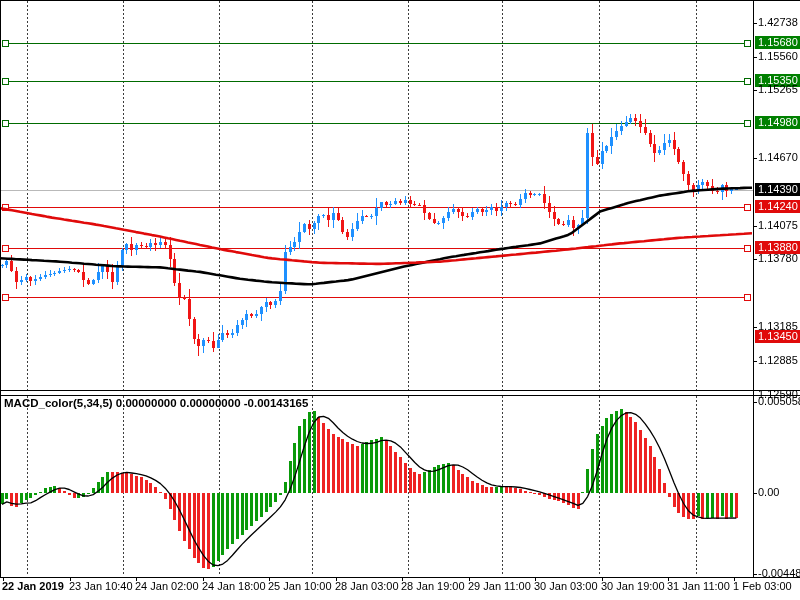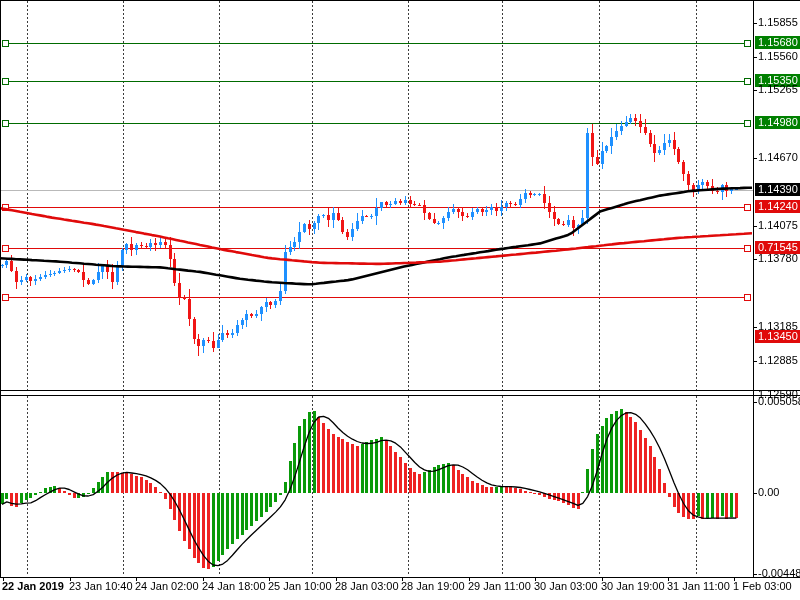--- a/index.html
+++ b/index.html
@@ -568,31 +568,31 @@
         <line x1="753" y1="259.5" x2="757" y2="259.5" stroke="#000000" stroke-width="1" shape-rendering="crispEdges"></line>
         <line x1="753" y1="327.5" x2="757" y2="327.5" stroke="#000000" stroke-width="1" shape-rendering="crispEdges"></line>
         <line x1="753" y1="361.5" x2="757" y2="361.5" stroke="#000000" stroke-width="1" shape-rendering="crispEdges"></line>
         <line x1="753" y1="395.5" x2="757" y2="395.5" stroke="#000000" stroke-width="1" shape-rendering="crispEdges"></line>
         <line x1="753" y1="402.5" x2="757" y2="402.5" stroke="#000000" stroke-width="1" shape-rendering="crispEdges"></line>
         <line x1="753" y1="493.5" x2="757" y2="493.5" stroke="#000000" stroke-width="1" shape-rendering="crispEdges"></line>
         <line x1="753" y1="574.5" x2="757" y2="574.5" stroke="#000000" stroke-width="1" shape-rendering="crispEdges"></line>
       </g>
     </svg>
   <div id="labels">
-      <span class="lbl" style="left: 758px; top: 16px;">1.15855</span>
+      <span class="lbl" style="left: 758px; top: 16px;">1.42738</span>
       <span class="lbl badge green" style="left: 755px; top: 36px;">1.15680</span>
       <span class="lbl" style="left: 758px; top: 50px;">1.15560</span>
       <span class="lbl badge green" style="left: 755px; top: 74px;">1.15350</span>
       <span class="lbl" style="left: 758px; top: 83px;">1.15265</span>
       <span class="lbl badge green" style="left: 755px; top: 116px;">1.14980</span>
       <span class="lbl" style="left: 758px; top: 151px;">1.14670</span>
       <span class="lbl badge black" style="left: 755px; top: 183px;">1.14390</span>
       <span class="lbl badge red" style="left: 755px; top: 200px;">1.14240</span>
       <span class="lbl" style="left: 758px; top: 219px;">1.14075</span>
-      <span class="lbl badge red" style="left: 755px; top: 241px;">0.71545</span>
+      <span class="lbl badge red" style="left: 755px; top: 241px;">1.13880</span>
       <span class="lbl" style="left: 758px; top: 252px;">1.13780</span>
       <span class="lbl badge red" style="left: 755px; top: 290px; margin-top: 40px;">1.13450</span>
       <span class="lbl" style="left: 758px; top: 320px;">1.13185</span>
       <span class="lbl" style="left: 758px; top: 354px;">1.12885</span>
       <span class="lbl" style="left: 758px; top: 388px;">1.12590</span>
       <span class="lbl" style="left: 758px; top: 395px;">0.0050587</span>
       <span class="lbl" style="left: 758px; top: 486px;">0.00</span>
       <span class="lbl" style="left: 758px; top: 567px;">-0.0044817</span>
       <span class="lbl" style="left: 2px; top: 580px; font-weight: bold;">22 Jan 2019</span>
       <span class="lbl" style="left: 69px; top: 580px;">23 Jan 10:40</span>
@@ -600,13 +600,14 @@
       <span class="lbl" style="left: 202px; top: 580px;">24 Jan 18:00</span>
       <span class="lbl" style="left: 268px; top: 580px;">25 Jan 10:00</span>
       <span class="lbl" style="left: 335px; top: 580px;">28 Jan 03:00</span>
       <span class="lbl" style="left: 401px; top: 580px;">28 Jan 19:00</span>
       <span class="lbl" style="left: 468px; top: 580px;">29 Jan 11:00</span>
       <span class="lbl" style="left: 534px; top: 580px;">30 Jan 03:00</span>
       <span class="lbl" style="left: 601px; top: 580px;">30 Jan 19:00</span>
       <span class="lbl" style="left: 667px; top: 580px;">31 Jan 11:00</span>
       <span class="lbl" style="left: 733px; top: 580px;">1 Feb 03:00</span>
     </div>
+  <div class="macd-title">MACD_color(5,34,5)  0.00000000 0.00000000 -0.00143165</div>
 </div>
 
 </body></html>

